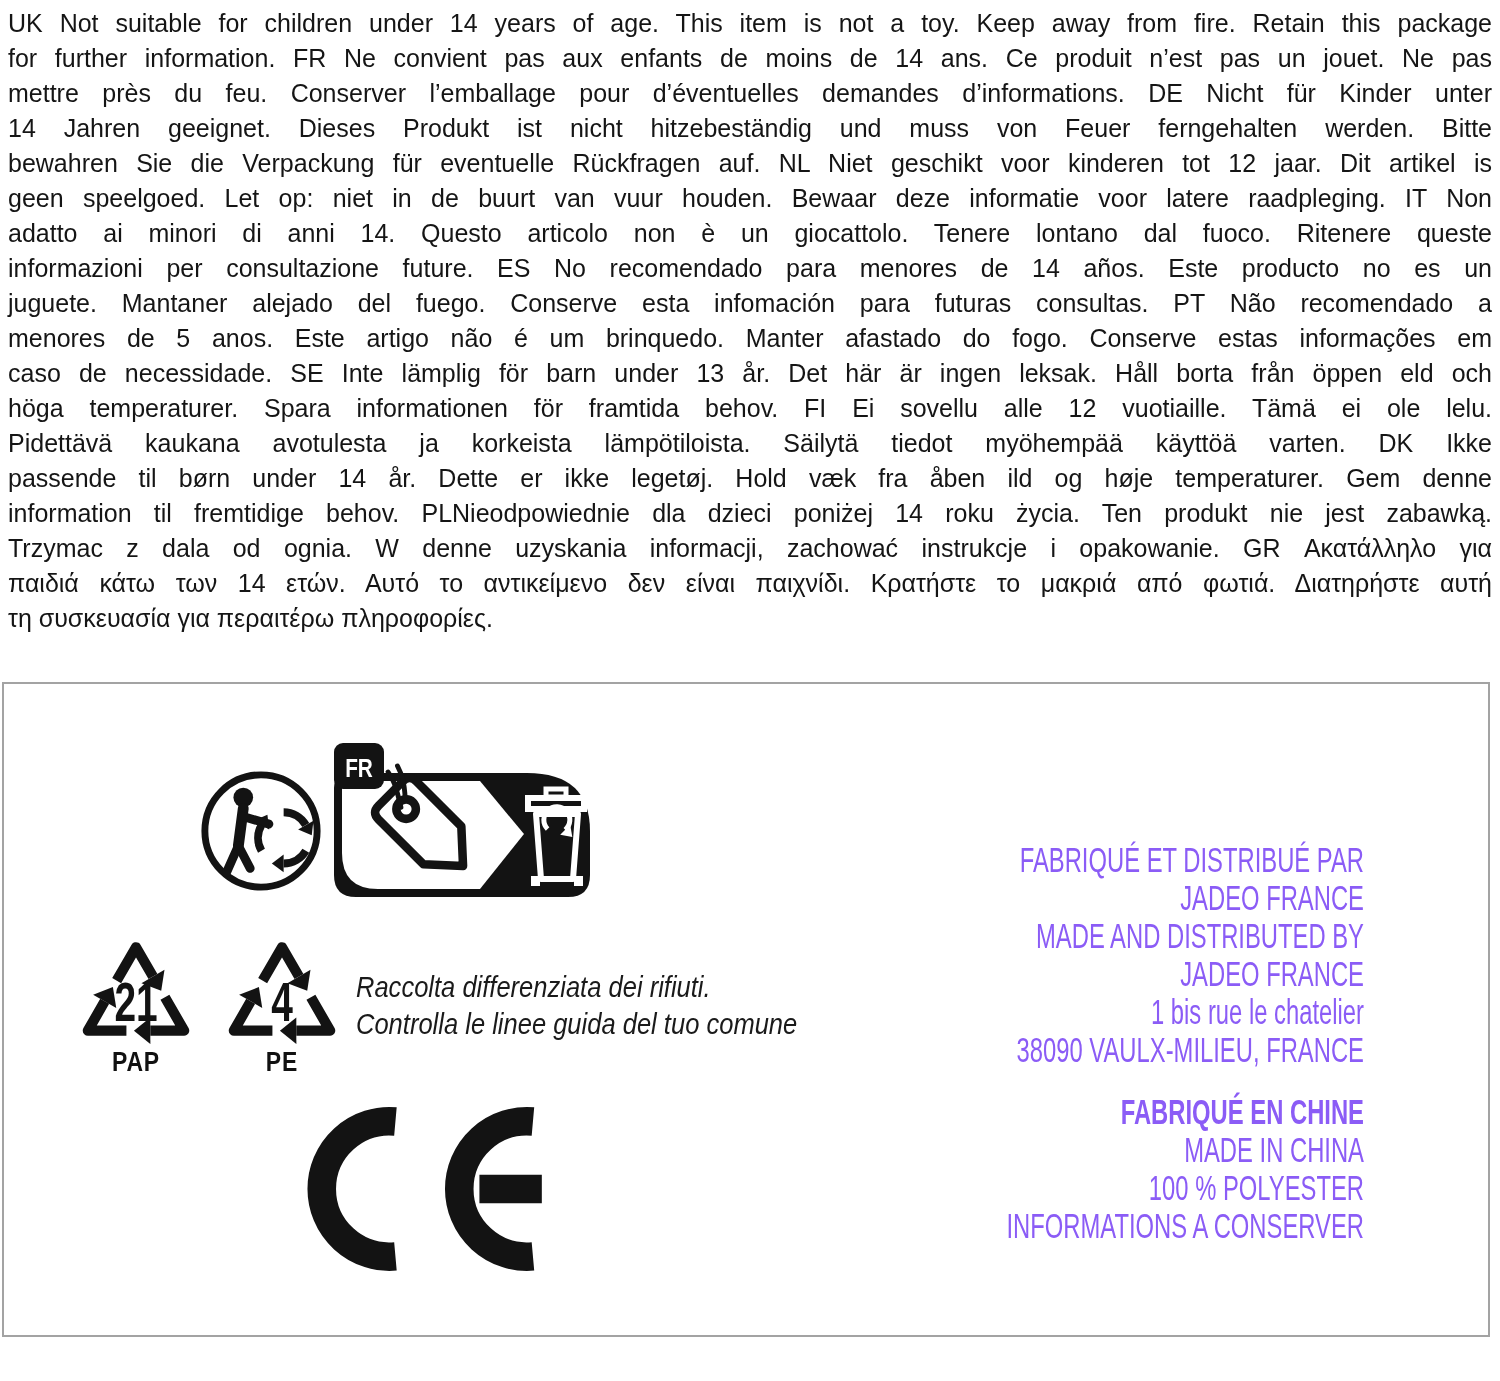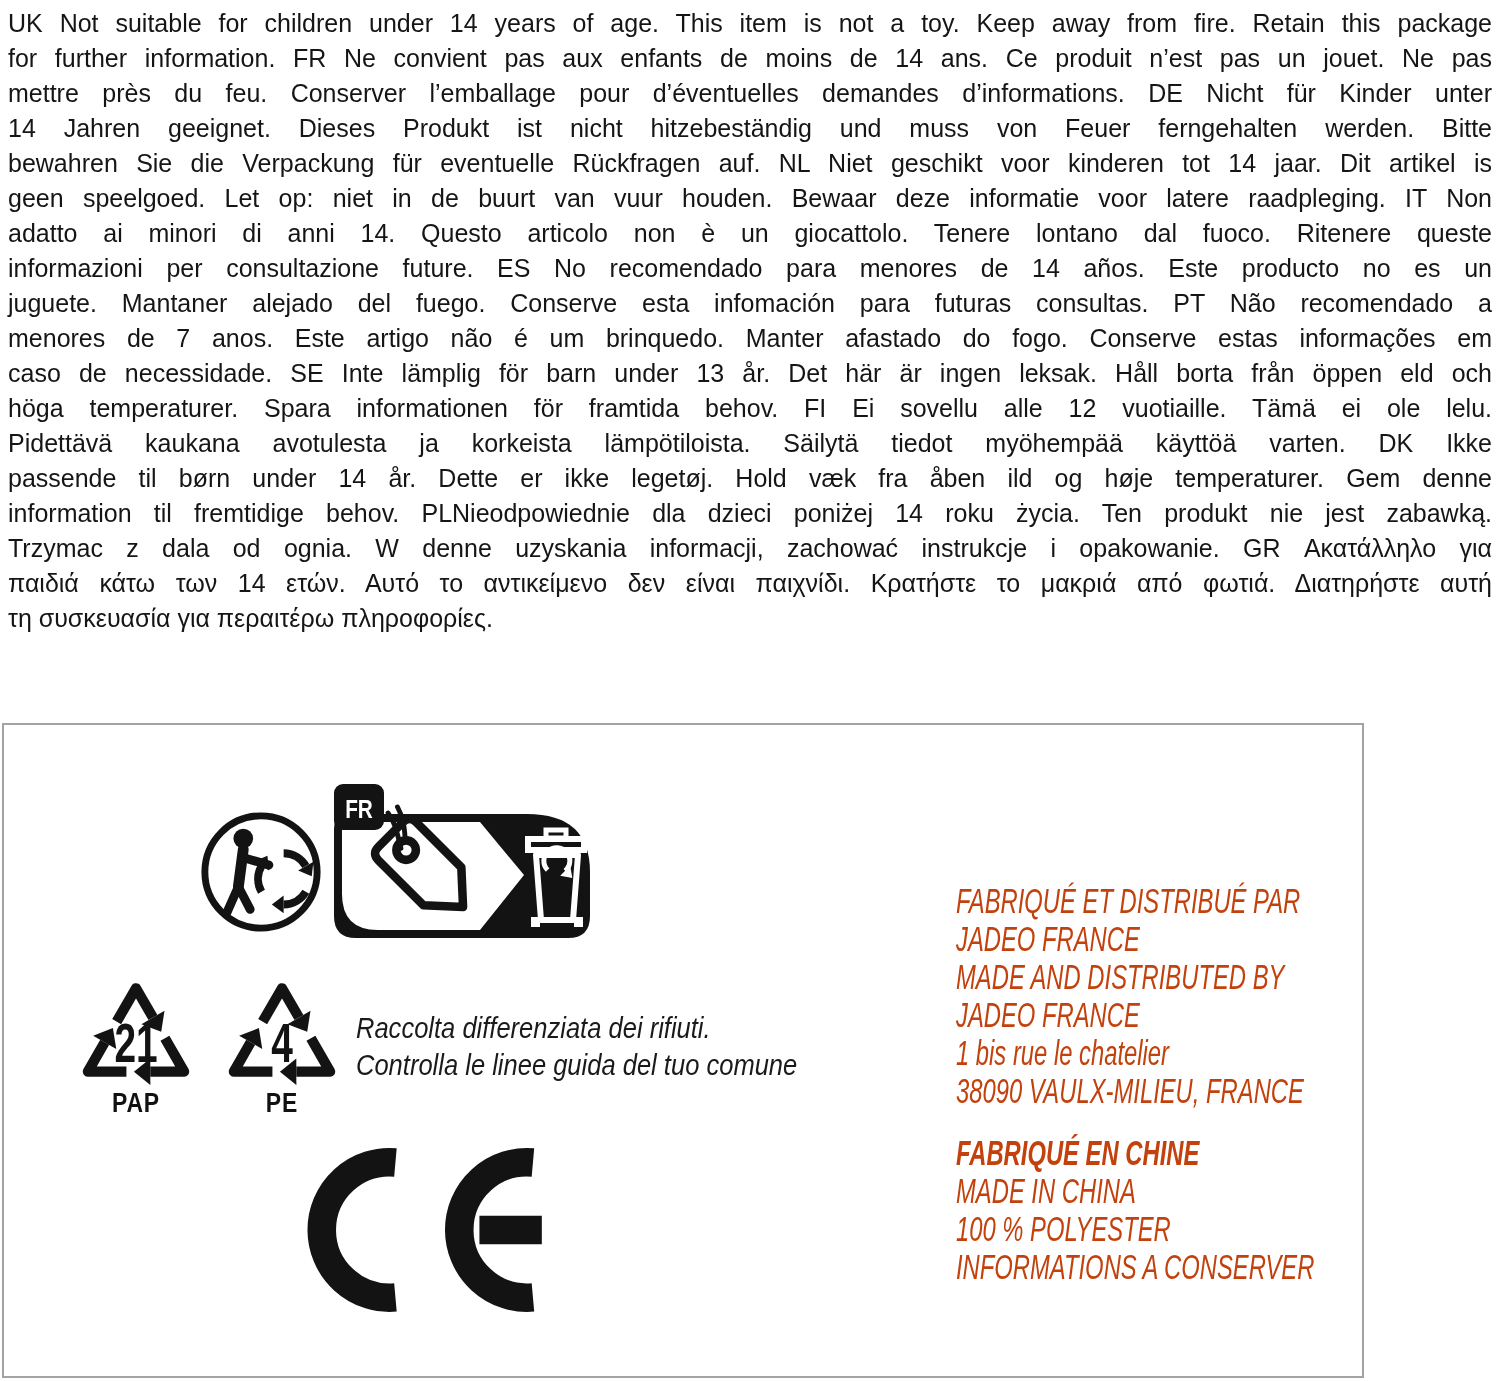--- a/index.html
+++ b/index.html
@@ -11,30 +11,30 @@
   
   .warning{
     position:absolute;left:8px;top:6px;width:1484px;
     font-size:25px;line-height:35px;color:#151515;
   }
   .wline{text-align:justify;text-align-last:justify;white-space:normal;}
   .wline.last{text-align-last:left;}
 
   
   .info-box{
-    position:absolute;left:2px;top:723px;width:1362px;height:655px;
+    position:absolute;left:2px;top:682px;width:1488px;height:655px;
     border:2px solid #a3a3a3;box-sizing:border-box;background:#ffffff;
   }
   .abs{position:absolute;}
 
   
   .cond{transform:scaleX(0.68);transform-origin:50% 0;}
   .right-col{
-    left:856px;top:157px;width:600px;text-align:left;
-    font-size:35px;line-height:38px;color:#c2410c;font-style:italic;
+    left:856px;top:157px;width:600px;text-align:right;
+    font-size:35px;line-height:38px;color:#8b5cf6;
   }
   .right-col .block2{margin-top:24px;}
   .bold{font-weight:bold;}
 
   .sorting-note{
     left:352px;top:285px;width:560px;
     font-style:italic;font-size:29px;line-height:37px;color:#1a1a1a;
     transform:scaleX(0.88);transform-origin:0 0;
   }
 
@@ -45,26 +45,26 @@
   .sr-only{position:absolute;width:1px;height:1px;overflow:hidden;clip:rect(0 0 0 0);white-space:nowrap;}
 </style>
 </head>
 <body>
 
 <div class="warning">
   <div class="wline">UK Not suitable for children under 14 years of age. This item is not a toy. Keep away from fire. Retain this package</div>
   <div class="wline">for further information. FR Ne convient pas aux enfants de moins de 14 ans. Ce produit n’est pas un jouet. Ne pas</div>
   <div class="wline">mettre près du feu. Conserver l’emballage pour d’éventuelles demandes d’informations. DE Nicht für Kinder unter</div>
   <div class="wline">14 Jahren geeignet. Dieses Produkt ist nicht hitzebeständig und muss von Feuer ferngehalten werden. Bitte</div>
-  <div class="wline">bewahren Sie die Verpackung für eventuelle Rückfragen auf. NL Niet geschikt voor kinderen tot 14 jaar. Dit artikel is</div>
+  <div class="wline">bewahren Sie die Verpackung für eventuelle Rückfragen auf. NL Niet geschikt voor kinderen tot 12 jaar. Dit artikel is</div>
   <div class="wline">geen speelgoed. Let op: niet in de buurt van vuur houden. Bewaar deze informatie voor latere raadpleging. IT Non</div>
   <div class="wline">adatto ai minori di anni 14. Questo articolo non è un giocattolo. Tenere lontano dal fuoco. Ritenere queste</div>
   <div class="wline">informazioni per consultazione future. ES No recomendado para menores de 14 años. Este producto no es un</div>
   <div class="wline">juguete. Mantaner alejado del fuego. Conserve esta infomación para futuras consultas. PT Não recomendado a</div>
-  <div class="wline">menores de 7 anos. Este artigo não é um brinquedo. Manter afastado do fogo. Conserve estas informações em</div>
+  <div class="wline">menores de 5 anos. Este artigo não é um brinquedo. Manter afastado do fogo. Conserve estas informações em</div>
   <div class="wline">caso de necessidade. SE Inte lämplig för barn under 13 år. Det här är ingen leksak. Håll borta från öppen eld och</div>
   <div class="wline">höga temperaturer. Spara informationen för framtida behov. FI Ei sovellu alle 12 vuotiaille. Tämä ei ole lelu.</div>
   <div class="wline">Pidettävä kaukana avotulesta ja korkeista lämpötiloista. Säilytä tiedot myöhempää käyttöä varten. DK Ikke</div>
   <div class="wline">passende til børn under 14 år. Dette er ikke legetøj. Hold væk fra åben ild og høje temperaturer. Gem denne</div>
   <div class="wline">information til fremtidige behov. PLNieodpowiednie dla dzieci poniżej 14 roku życia. Ten produkt nie jest zabawką.</div>
   <div class="wline">Trzymac z dala od ognia. W denne uzyskania informacji, zachować instrukcje i opakowanie. GR Ακατάλληλο για</div>
   <div class="wline">παιδιά κάτω των 14 ετών. Αυτό το αντικείμενο δεν είναι παιχνίδι. Κρατήστε το μακριά από φωτιά. Διατηρήστε αυτή</div>
   <div class="wline last">τη συσκευασία για περαιτέρω πληροφορίες.</div>
 </div>
 

